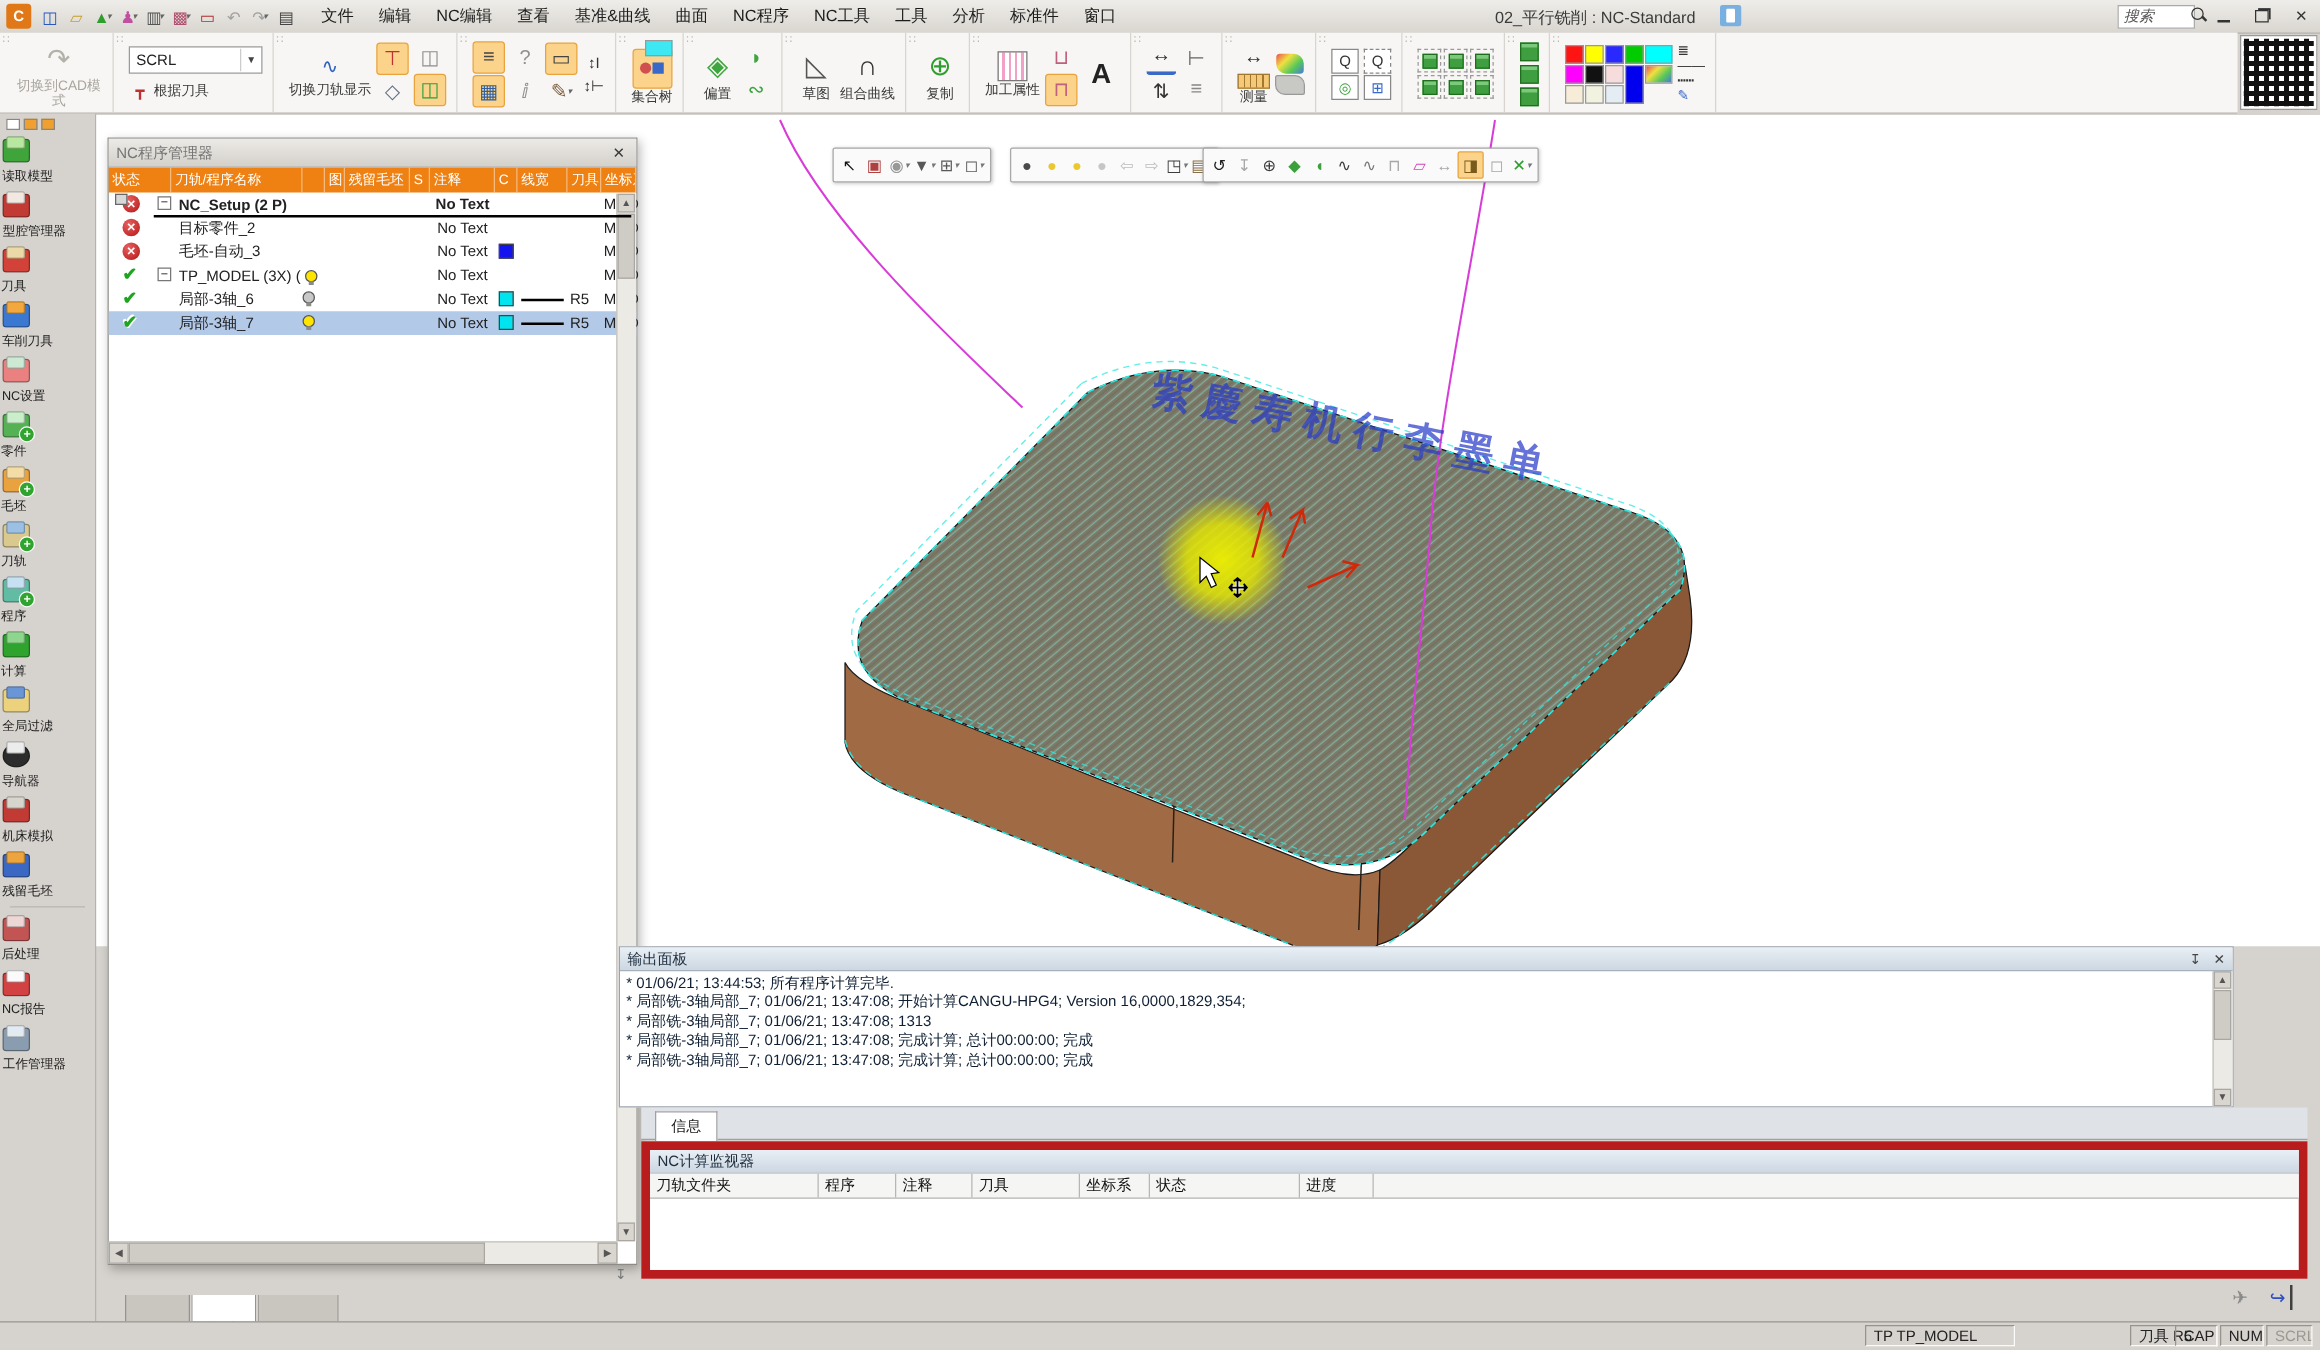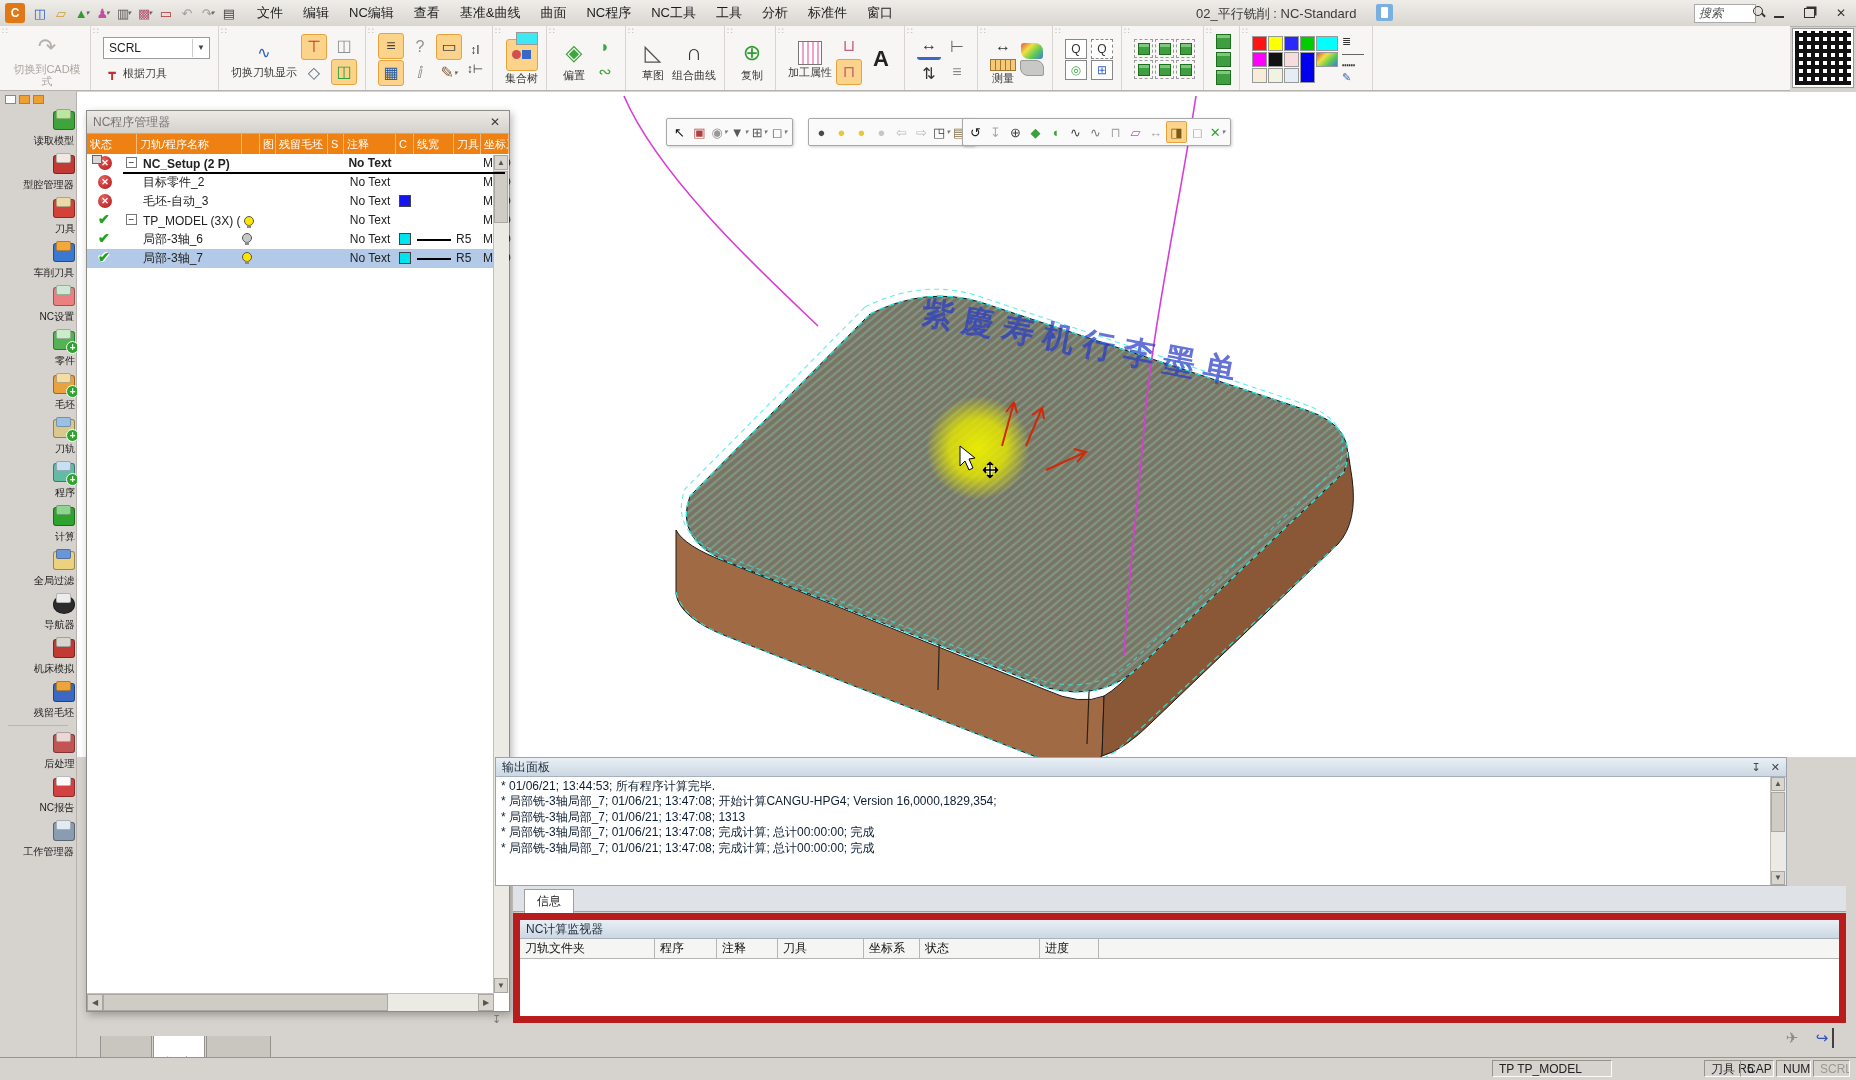--- a/index.html
+++ b/index.html
@@ -55,21 +55,21 @@
   .pbig{grid-row:span 2;border:1px solid #999;background:#0000ee;}
   .prainbow{background:linear-gradient(135deg,#e85050,#f0e040,#58c858,#4878e0);}
   .lineicons{display:flex;flex-direction:column;gap:2px;font-size:11px;color:#333;line-height:10px;}
   .qr{position:absolute;right:2px;top:28px;width:62px;height:60px;background:#fff;border:1px solid #999;padding:2px;box-sizing:border-box;}
   .qr i{display:block;width:100%;height:100%;background:repeating-linear-gradient(0deg,#111 0 4px,transparent 4px 8px),repeating-linear-gradient(90deg,#111 0 4px,#fff 4px 8px);}
   
   .sidebar{position:absolute;left:0;top:91px;width:76px;bottom:0;background:#d6d3ce;border-right:1px solid #b6b3ae;}
   .sb-ctrls{display:flex;gap:3px;padding:4px 0 2px 5px;}
   .sb-ctrls i{width:9px;height:7px;border:1px solid #8a8781;background:#fff;}
   .sb-ctrls i.orange{background:#f0a030;}
-  .sb-item{display:flex;flex-direction:column;align-items:flex-end;padding:3px 0 2px;cursor:default;}
+  .sb-item{display:flex;flex-direction:column;align-items:flex-start;padding:3px 0 2px;cursor:default;}
   .sb-ico{position:relative;width:25px;height:22px;margin-bottom:2px;}
   .sb-ico .b1{position:absolute;left:2px;top:2px;width:20px;height:17px;border-radius:3px;border:1px solid rgba(0,0,0,.35);}
   .sb-ico .b2{position:absolute;left:5px;top:0px;width:13px;height:8px;border-radius:2px;border:1px solid rgba(0,0,0,.25);}
   .sb-ico.round .b1{border-radius:50%;}
   .sb-ico .badge{position:absolute;right:-3px;bottom:-3px;width:11px;height:11px;background:#2fa52f;color:#fff;border-radius:50%;font-size:10px;line-height:11px;text-align:center;font-weight:bold;border:1px solid #fff;}
   .sb-lbl{font-size:11px;color:#1c1c1c;white-space:nowrap;transform:scale(.92);}
   .sb-div{height:1px;background:#b9b6b1;margin:3px 8px;}
   
   .viewport{position:absolute;left:77px;top:92px;width:1779px;height:665px;background:#fff;}
   .scene{position:absolute;left:0;top:0;}

